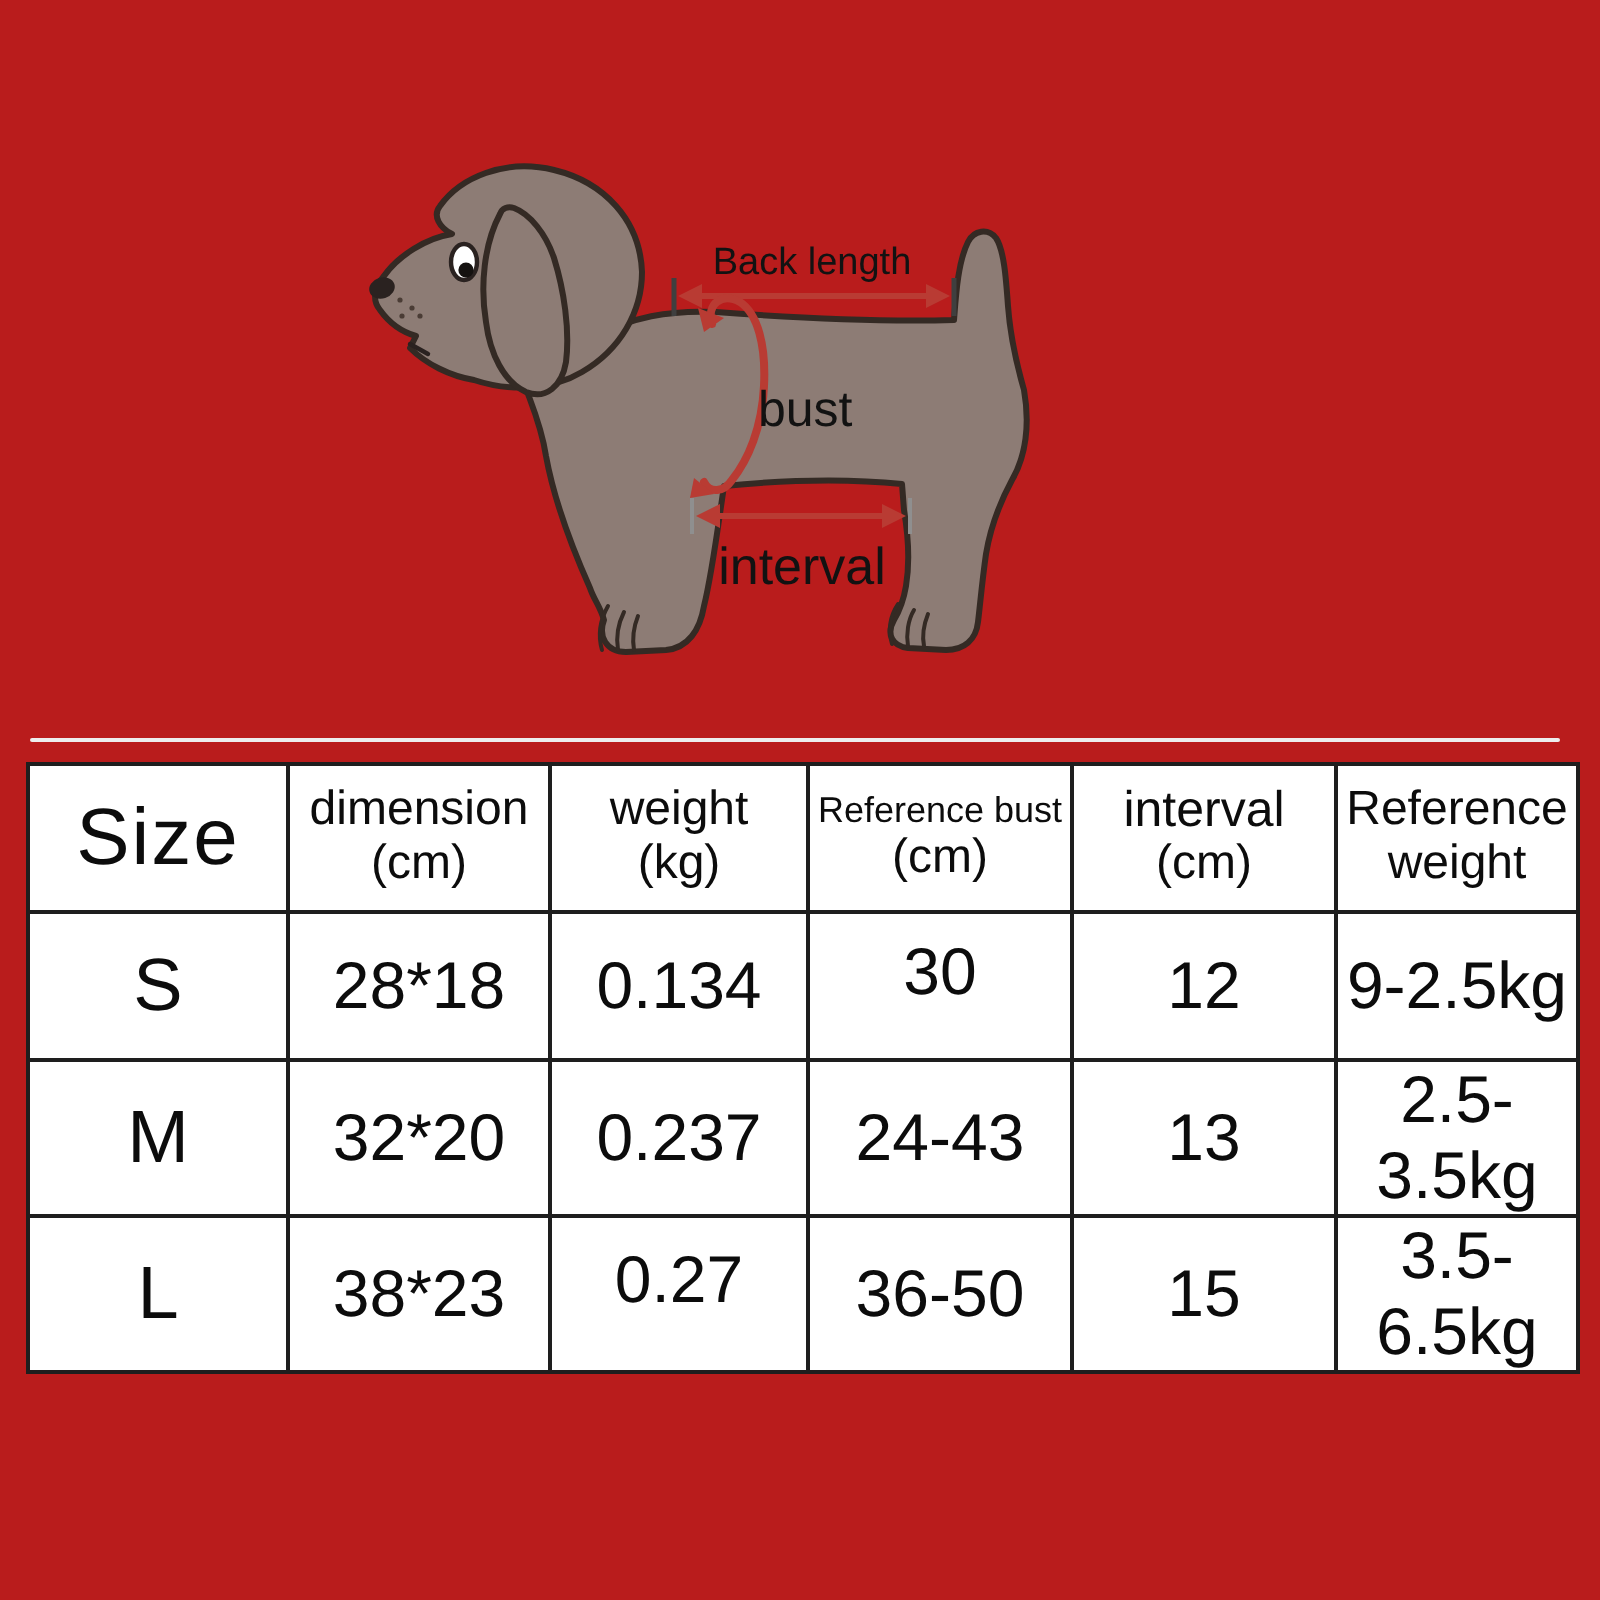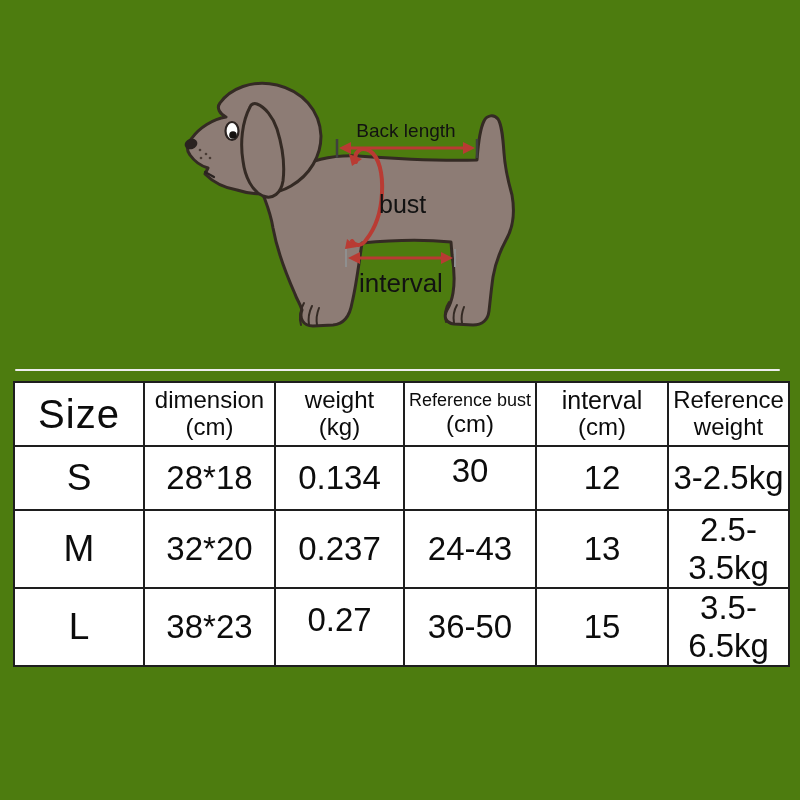--- a/index.html
+++ b/index.html
@@ -1,35 +1,35 @@
 <!DOCTYPE html>
 <html><head>
 <meta charset="utf-8">
 <style>
   html,body{margin:0;padding:0;background:#ffffff;}
   .stage{
-    position:relative;width:800px;height:800px;background:#4d7c0f;overflow:hidden;
+    position:relative;width:800px;height:800px;background:#b91c1c;overflow:hidden;
     font-family:"Liberation Sans",sans-serif;color:#0d0d0d;
   }
   .illustration{position:absolute;left:0;top:0;}
   .illustration text{font-family:"Liberation Sans",sans-serif;fill:#121212;}
   .lbl-backlength{font-size:19px;}
   .lbl-bust{font-size:25px;}
   .lbl-interval{font-size:26px;}
   .faint-line{position:absolute;left:15px;top:369px;width:765px;height:2px;background:#ededed;border-radius:2px;}
 
   table.size-table{
     position:absolute;left:13px;top:381px;width:775px;
     border-collapse:collapse;table-layout:fixed;background:#fff;
   }
   .size-table th,.size-table td{
     border:2px solid #1e1e1e;text-align:center;vertical-align:middle;
     padding:0;font-weight:normal;color:#0c0c0c;overflow:hidden;
   }
-  .size-table tr{height:64px;}
+  .size-table tr{height:74px;}
   .h-size{font-size:40px;letter-spacing:1px;}
   .h-main{font-size:24px;line-height:1.12;}
   .h-small{font-size:18px;line-height:1.15;}
   .h-interval{font-size:25px;line-height:1.1;}
   .c-size{font-size:37px;}
   .c-val{font-size:33px;}
   .raised{position:relative;top:-7px;}
 </style>
 </head>
 <body>
@@ -191,21 +191,21 @@
         <td>
             <div class="c-val">0.134</div>
           </td>
         <td>
             <div class="c-val raised">30</div>
           </td>
         <td>
             <div class="c-val">12</div>
           </td>
         <td>
-            <div class="c-val">3-2.5kg</div>
+            <div class="c-val">9-2.5kg</div>
           </td>
       </tr>
       <tr>
         <td>
             <div class="c-size">M</div>
           </td>
         <td>
             <div class="c-val">32*20</div>
           </td>
         <td>

